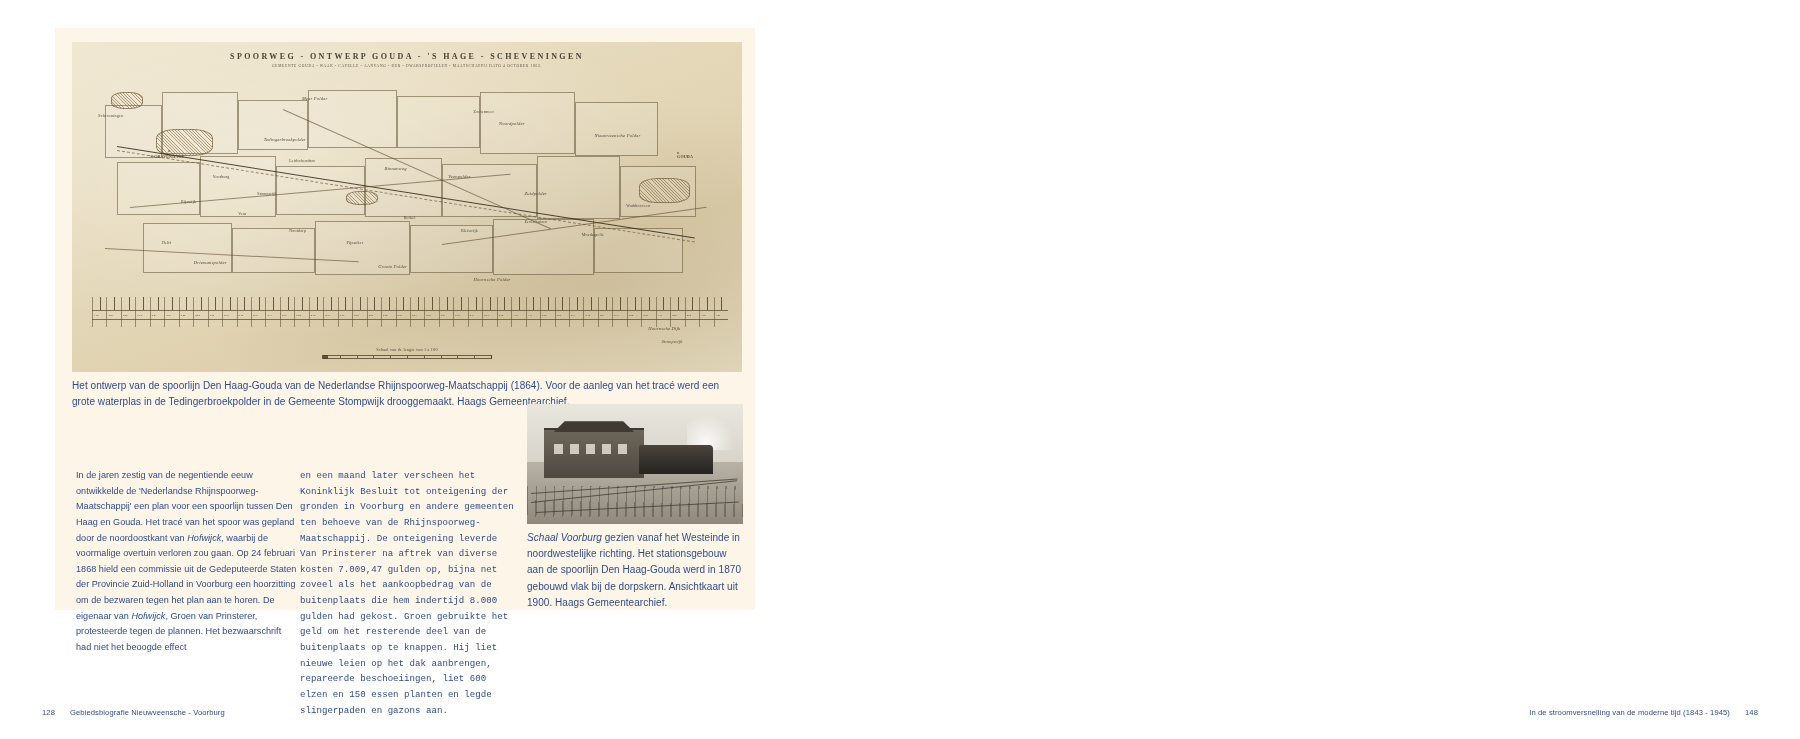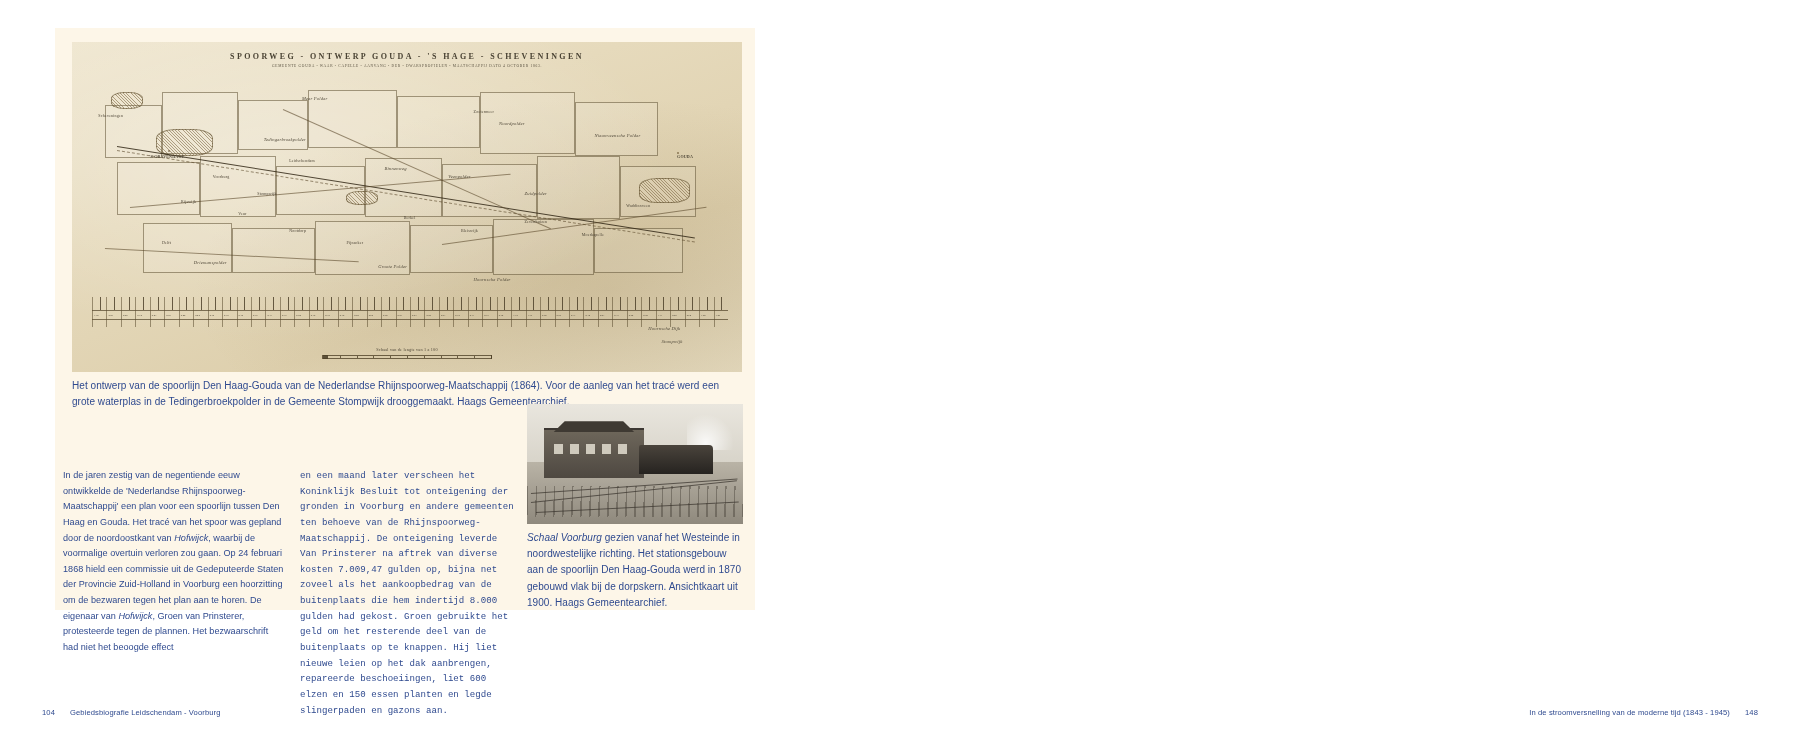--- a/index.html
+++ b/index.html
@@ -124,21 +124,21 @@
     position:absolute; left:72px; top:378px; width:672px;
   }
 
   .body-col {
     position:absolute;
     color:#2f4a8f;
     font-size:9.1px;
     line-height:1.72;
     letter-spacing:.02px;
   }
-  .col-1 { left:63px; top:468px; width:222px; }
+  .col-1 { left:76px; top:468px; width:222px; }
   .col-2 { left:300px; top:468px; width:215px;font-family:Liberation Mono, monospace; }
 
   .photo-station {
     position:absolute; left:527px; top:404px; width:216px; height:120px;
     overflow:hidden;
     background:#cfc9bd;
   }
   .ps-sky { position:absolute; left:0; right:0; top:0; height:48%;
     background:linear-gradient(#e9e6de,#d8d4ca); }
   .ps-ground { position:absolute; left:0; right:0; top:48%; bottom:0;
@@ -489,22 +489,22 @@
       <div class="ps-smoke"></div>
       <div class="ps-train"></div>
       <div class="ps-sleepers"></div>
       <div class="ps-rail" style="left:2%;top:74%;width:96%;transform:rotate(-4deg)"></div>
       <div class="ps-rail" style="left:2%;top:82%;width:96%;transform:rotate(-6deg)"></div>
       <div class="ps-rail" style="left:4%;top:90%;width:94%;transform:rotate(-3deg)"></div>
     </div>
 
     <div class="caption cap-station"><em>Schaal Voorburg</em> <span> gezien vanaf het Westeinde in noordwestelijke richting. Het stationsgebouw aan de spoorlijn Den Haag-Gouda werd in 1870 gebouwd vlak bij de dorpskern. Ansichtkaart uit 1900. Haags Gemeentearchief.</span></div>
 
-    <div class="footer f-num-l">104</div>
-    <div class="footer f-txt-l">Gebiedsbiografie Leidschendam - Voorburg</div>
+    <div class="footer f-num-l">128</div>
+    <div class="footer f-txt-l">Gebiedsbiografie Nieuwveensche - Voorburg</div>
   </div>
 
   <div class="page page-right">
 
     <div class="footer f-txt-r">In de stroomversnelling van de moderne tijd  (1843 - 1945)</div>
     <div class="footer f-num-r">148</div>
   </div>
 
 </div>
 

